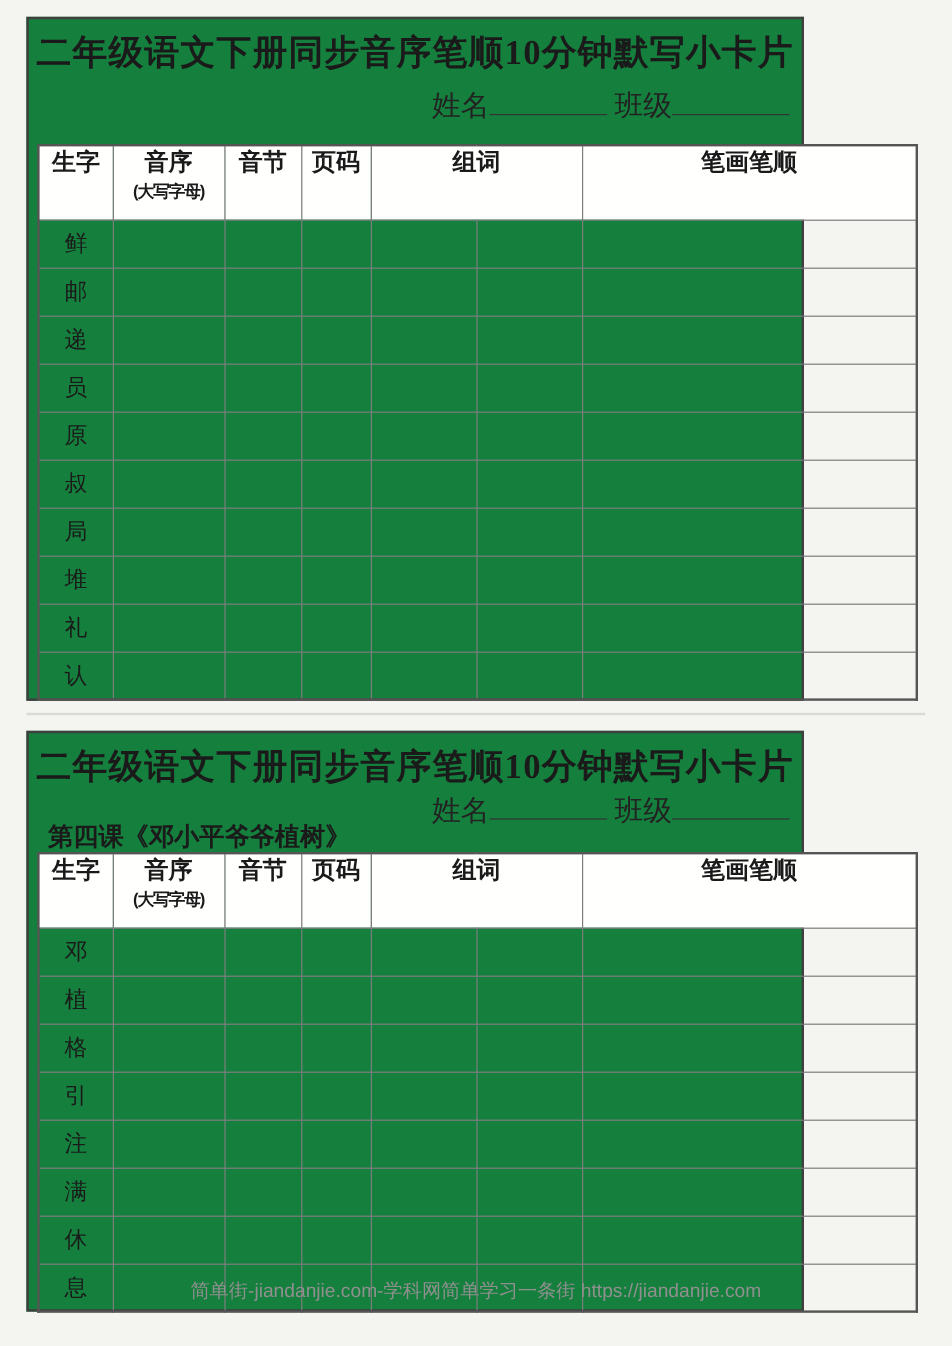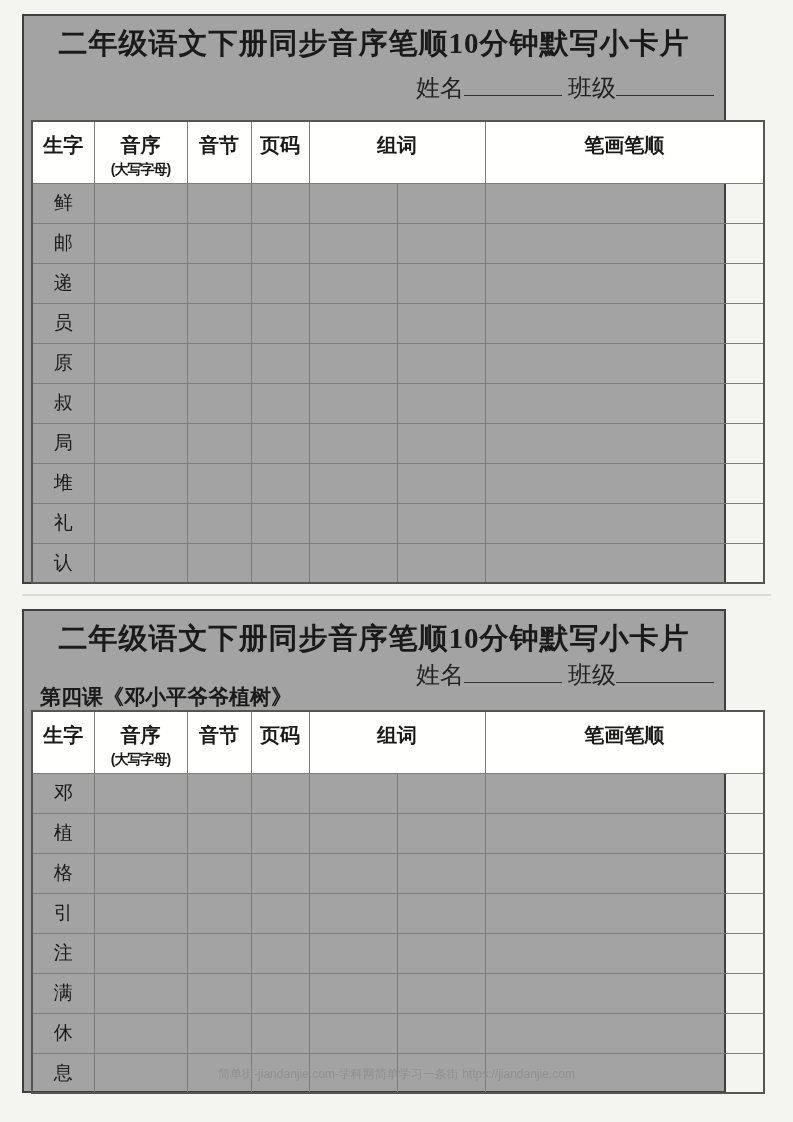--- a/index.html
+++ b/index.html
@@ -9,22 +9,22 @@
     font-family: "Liberation Serif", "DejaVu Serif", serif;
     color: #1a1a1a;
     position: relative;
     overflow: hidden;
   }
   .page { position: absolute; inset: 0; }
 
   .card {
     position: absolute;
     left: 22px;
-    width: 704px;
-    background: #a3a3a3;
+    width: 648px;
+    background: #15803d;
     border: 2px solid #3f3f3f;
   }
   .card-1 { top: 14px;  height: 570px; }
   .card-2 { top: 609px; height: 484px; }
 
   .card-title {
     position: absolute;
     top: 8px; left: 0; right: 0;
     text-align: center;
     font-size: 29px;
@@ -72,21 +72,20 @@
   .card-1 table.dictation { top: 104px; }
   .card-2 table.dictation { top: 99px; }
 
   table.dictation th, table.dictation td {
     border: 1px solid #7d7d7d;
     padding: 0;
   }
   table.dictation thead th {
     height: 62px;
     vertical-align: top;
-    padding-top: 10px;
     text-align: center;
     font-size: 20px;
     font-weight: bold;
     font-family: "Liberation Sans", "DejaVu Sans", sans-serif;
     background: #fffffe;
   }
   .yinxu-sub {
     display: block;
     font-size: 14px;
     font-weight: bold;
@@ -105,21 +104,21 @@
     position: absolute;
     top: 594px; left: 22px;
     width: 749px; height: 2px;
     background: #d9d9d5;
   }
 
   .footer-watermark {
     position: absolute;
     top: 1066px; left: 0; right: 0;
     text-align: center;
-    font-size: 12px;
+    font-size: 16px;
     color: #8f8f8f;
     font-family: "Liberation Sans", "DejaVu Sans", sans-serif;
     z-index: 5;
     white-space: nowrap;
   }
 </style>
 </head>
 <body>
 
 <div class="page">

